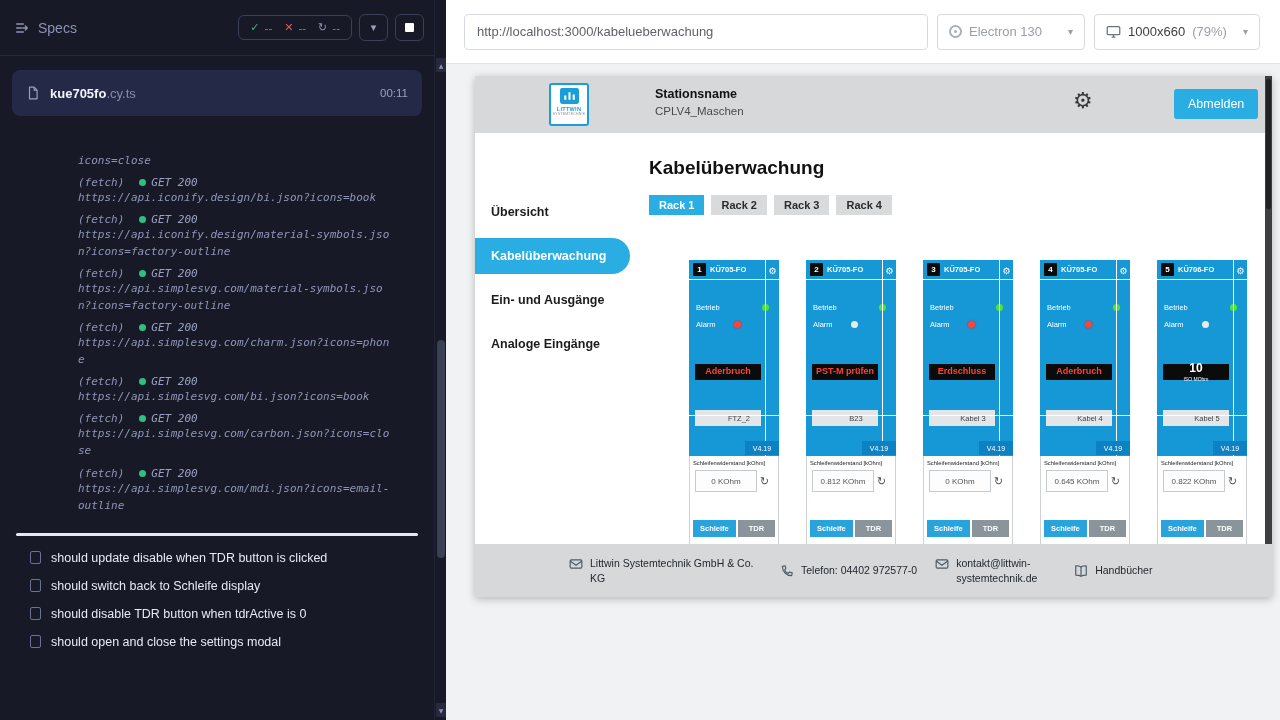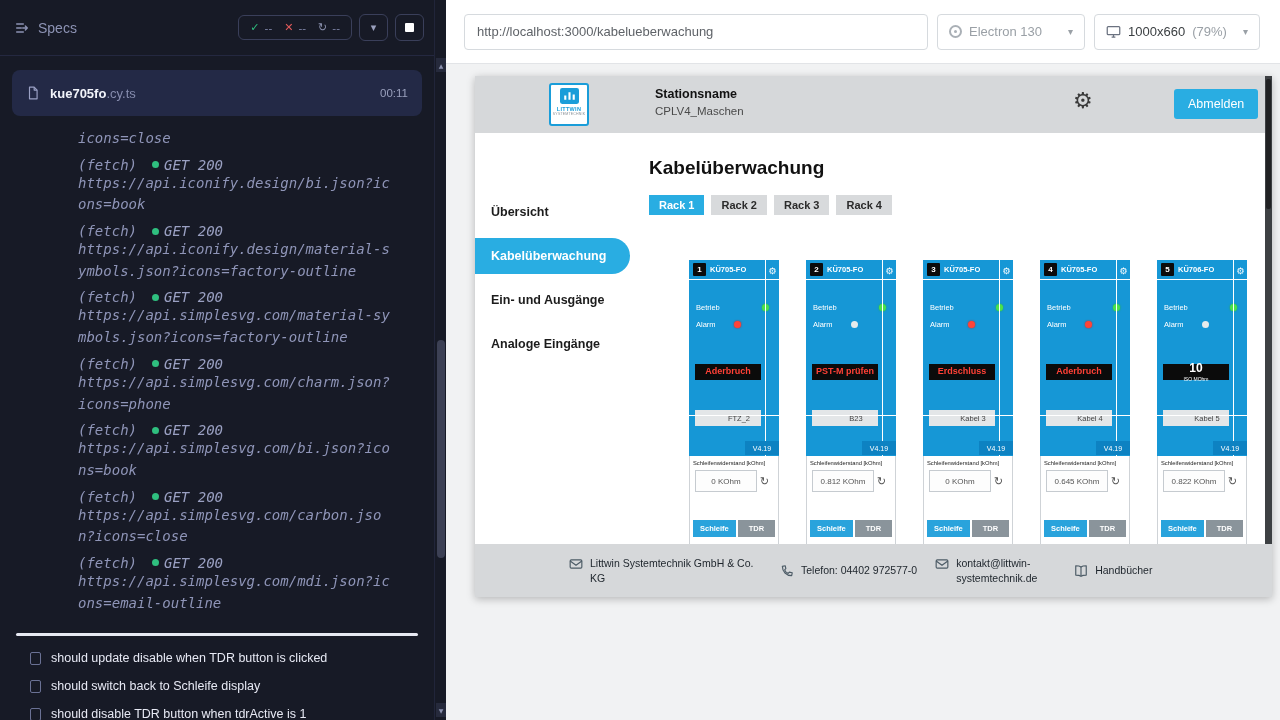--- a/index.html
+++ b/index.html
@@ -23,21 +23,21 @@
   .ctrl-btn { border:1px solid #3a3f5a; border-radius:6px; height:27px; min-width:29px; display:flex; align-items:center; justify-content:center; cursor:pointer; }
   .ctrl-chevron { font-family:"DejaVu Sans", sans-serif; font-size:11px; color:#9aa0bd; }
   .stop-sq { width:9px; height:9px; background:#ffffff; border-radius:1px; display:block; }
 
   .spec-row { margin:14px 12px 0 12px; height:46px; background:#232946; border-radius:8px; display:flex; align-items:center; padding:2px 14px; gap:10px; cursor:pointer; }
   .spec-file-icon { color:#9ba1c5; flex:0 0 auto; }
   .spec-name { font-size:13px; color:#f1f3fa; font-weight:bold; }
   .spec-ext { color:#868cae; font-weight:normal; }
   .spec-time { margin-left:auto; font-size:11.5px; color:#9aa0bd; }
 
-  .log-block { padding:12px 16px 6px 78px; font-family:"DejaVu Sans Mono", monospace; font-style:italic; font-size:14px; color:#8f95b8; }
+  .log-block { padding:12px 16px 6px 78px; font-family:"DejaVu Sans Mono", monospace; font-style:italic; font-size:11px; color:#8f95b8;margin-top:24px; }
   .log-entry { margin-bottom:7px; max-width:312px; }
   .log-head { display:flex; align-items:center; }
   .log-fetch { color:#8f95b8; }
   .log-dot { width:7px; height:7px; border-radius:50%; background:#2fbf7f; display:inline-block; margin-left:15px; margin-right:5px; flex:0 0 auto; }
   .log-status { color:#9aa0c2; }
   .log-url { line-height:1.55; word-break:break-all; }
 
   .tests-divider { height:3px; background:#e7e9f2; margin:6px 16px 8px 16px; border-radius:2px; }
   .test-row { height:28px; display:flex; align-items:center; gap:10px; padding-left:30px; cursor:pointer; }
   .test-icon { width:11px; height:13px; border:1.5px solid #6a7194; border-radius:2px; flex:0 0 auto; }
@@ -243,21 +243,21 @@
     <div class="test-row">
       <span class="test-icon"></span>
       <span class="test-label">should update disable when TDR button is clicked</span>
     </div>
     <div class="test-row">
       <span class="test-icon"></span>
       <span class="test-label">should switch back to Schleife display</span>
     </div>
     <div class="test-row">
       <span class="test-icon"></span>
-      <span class="test-label">should disable TDR button when tdrActive is 1</span>
+      <span class="test-label">should disable TDR button when tdrActive is 0</span>
     </div>
     <div class="test-row">
       <span class="test-icon"></span>
       <span class="test-label">should open and close the settings modal</span>
     </div>
   </div>
 </div>
 
 <div class="runner-scrollbar">
   <div class="sb-arrow sb-up">▲</div>

